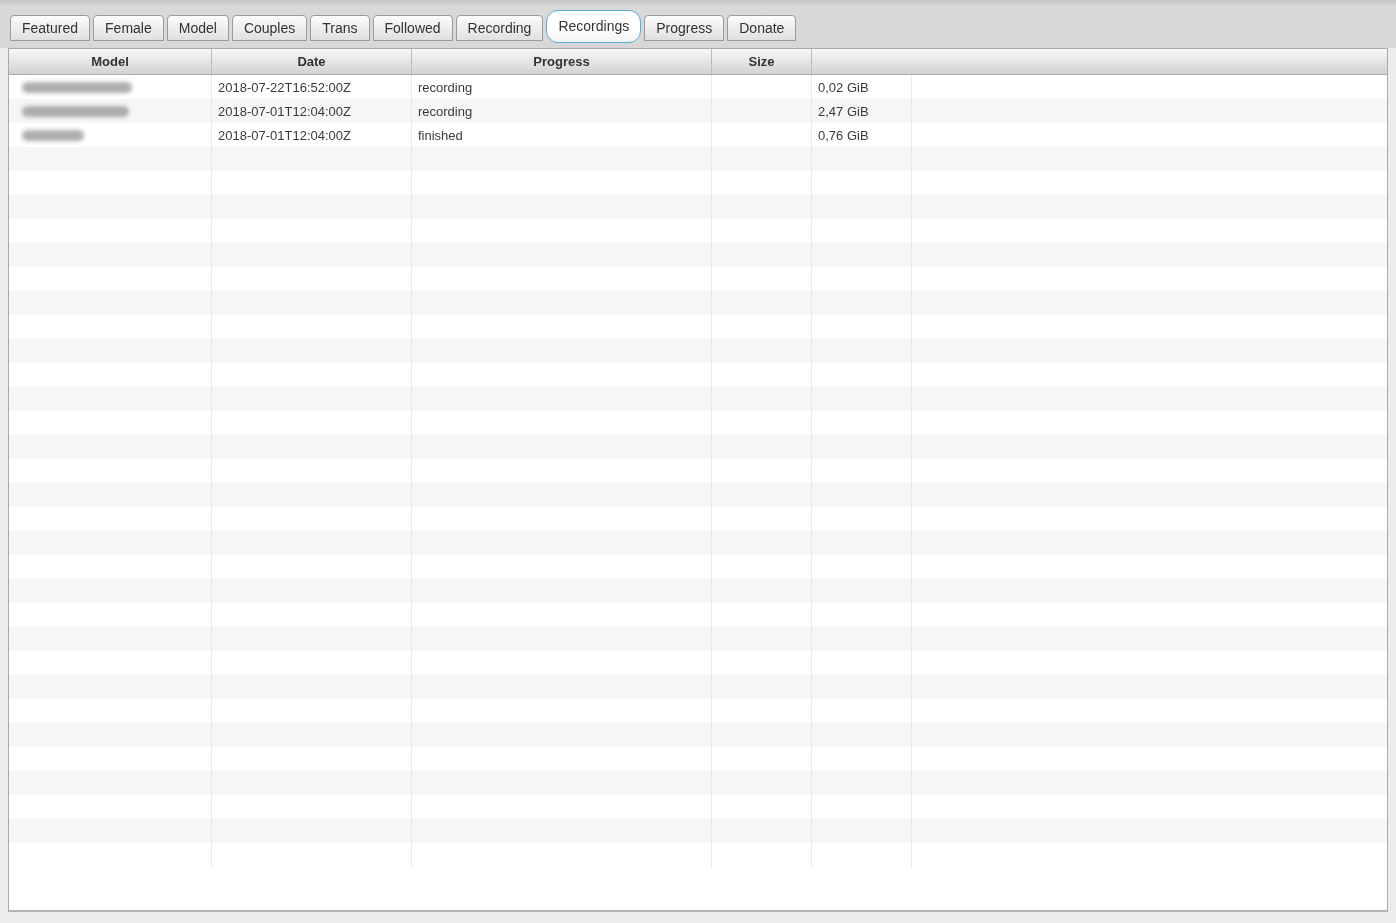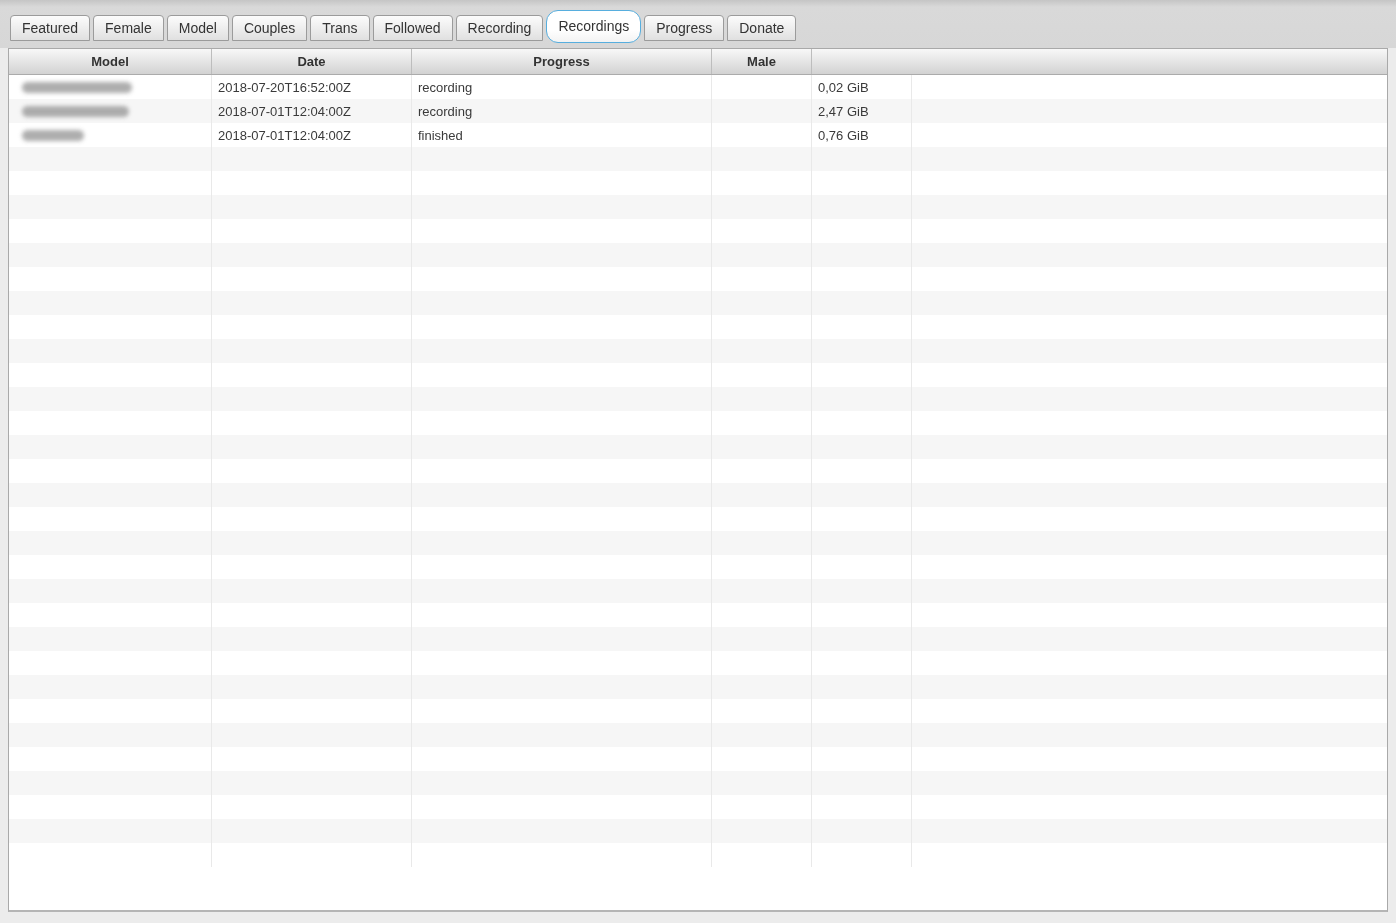--- a/index.html
+++ b/index.html
@@ -92,29 +92,29 @@
       <div class="tab active">Recordings</div>
       <div class="tab">Progress</div>
       <div class="tab">Donate</div>
     </div>
   <div class="content">
     <div class="rectable">
       <div class="thead" id="thead">
           <div class="th">Model</div>
           <div class="th">Date</div>
           <div class="th">Progress</div>
-          <div class="th">Male</div>
+          <div class="th">Size</div>
           <div class="th"></div>
         </div>
       <div class="tbody" id="tbody">
           <div class="row">
             <div class="cell model">
               <div class="smudge"></div>
             </div>
-            <div class="cell date">2018-07-20T16:52:00Z</div>
+            <div class="cell date">2018-07-22T16:52:00Z</div>
             <div class="cell status">recording</div>
             <div class="cell progress"></div>
             <div class="cell size">0,02 GiB</div>
             <div class="cell blank"></div>
           </div>
           <div class="row">
             <div class="cell model">
               <div class="smudge"></div>
             </div>
             <div class="cell date">2018-07-01T12:04:00Z</div>

